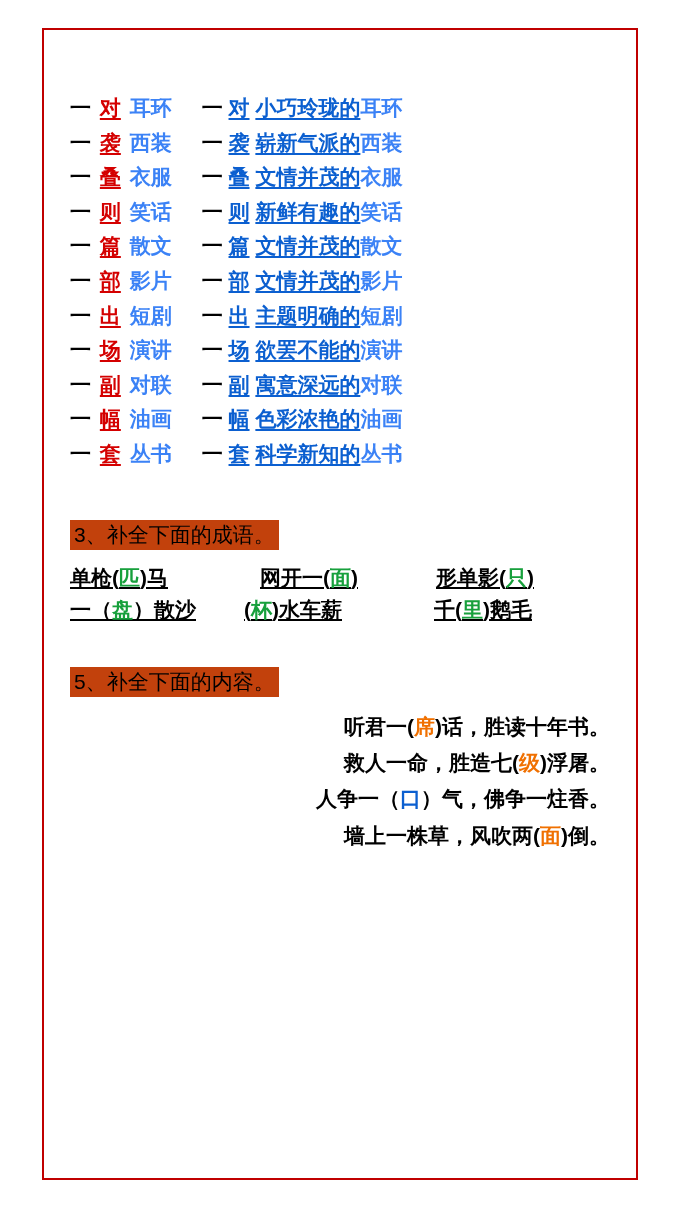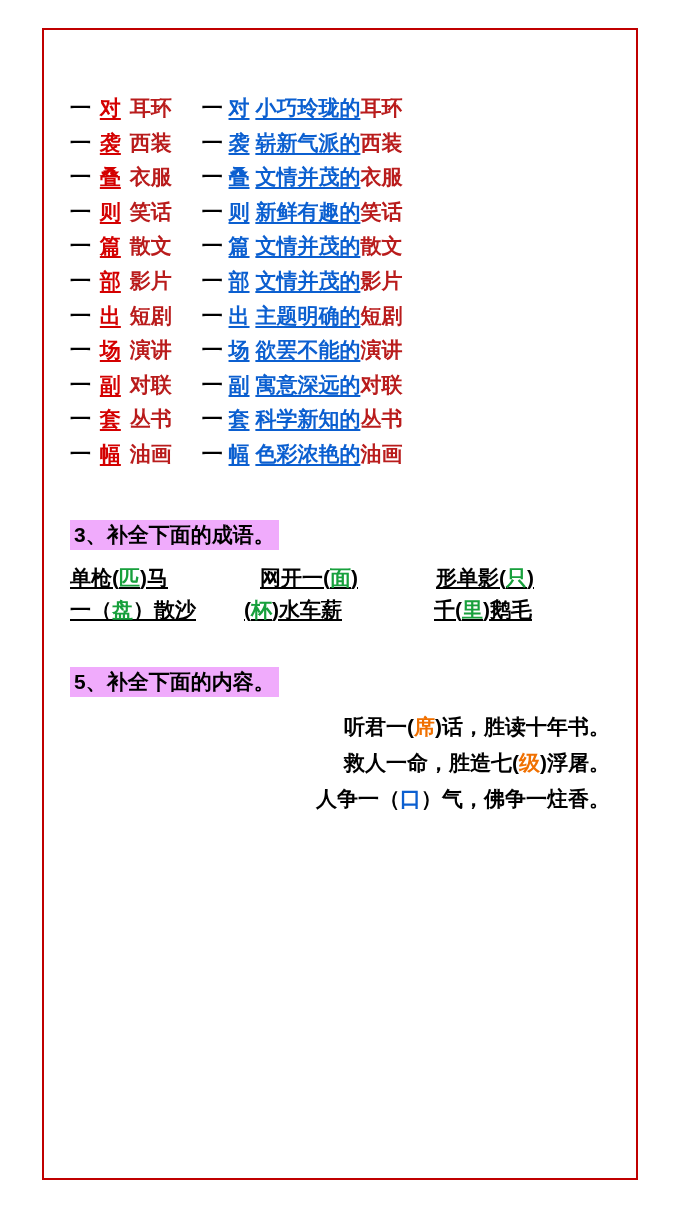--- a/index.html
+++ b/index.html
@@ -51,29 +51,29 @@
     color: #d40000;
     text-decoration: underline;
     text-underline-offset: 3px;
     padding: 0 3px;
   }
   .mw-blue {
     color: #0b5fd0;
     text-decoration: underline;
     text-underline-offset: 3px;
   }
-  .mw-noun { color: #b91c1c; }
+  .mw-noun { color: #3b82f6; }
 
   
   .heading {
     display: inline-block;
-    background: #f0abfc;
+    background: #c2410c;
     color: #000000;
     font-size: 21px;
-    font-weight: bold;
+    font-weight: normal;
     padding: 2px 4px 3px 4px;
     line-height: 1.2;
   }
   .sec-gap-big { height: 44px; }
   .sec-gap-med { height: 40px; }
   .after-heading { height: 12px; }
 
   
   .idiom-line {
     font-size: 21px;
@@ -138,26 +138,26 @@
       </tr>
       <tr class="mw-row">
         <td class="mw-left"><span class="yi">一</span> <span class="mw-red">场</span> <span class="mw-noun">演讲</span></td>
         <td><span class="yi">一</span> <span class="mw-blue">场</span> <span class="mw-blue">欲罢不能的</span><span class="mw-noun">演讲</span></td>
       </tr>
       <tr class="mw-row">
         <td class="mw-left"><span class="yi">一</span> <span class="mw-red">副</span> <span class="mw-noun">对联</span></td>
         <td><span class="yi">一</span> <span class="mw-blue">副</span> <span class="mw-blue">寓意深远的</span><span class="mw-noun">对联</span></td>
       </tr>
       <tr class="mw-row">
+        <td class="mw-left"><span class="yi">一</span> <span class="mw-red">幅</span> <span class="mw-noun">油画</span></td>
+        <td><span class="yi">一</span> <span class="mw-blue">幅</span> <span class="mw-blue">色彩浓艳的</span><span class="mw-noun">油画</span></td>
+      </tr>
+      <tr class="mw-row">
         <td class="mw-left"><span class="yi">一</span> <span class="mw-red">套</span> <span class="mw-noun">丛书</span></td>
         <td><span class="yi">一</span> <span class="mw-blue">套</span> <span class="mw-blue">科学新知的</span><span class="mw-noun">丛书</span></td>
-      </tr>
-      <tr class="mw-row">
-        <td class="mw-left"><span class="yi">一</span> <span class="mw-red">幅</span> <span class="mw-noun">油画</span></td>
-        <td><span class="yi">一</span> <span class="mw-blue">幅</span> <span class="mw-blue">色彩浓艳的</span><span class="mw-noun">油画</span></td>
       </tr>
     </tbody>
   </table>
 
   <div class="sec-gap-big"></div>
 
   <div>
     <span class="heading">3、补全下面的成语。</span>
     <div class="after-heading"></div>
 
@@ -168,15 +168,16 @@
 
   <div class="sec-gap-med"></div>
 
   <div>
     <span class="heading">5、补全下面的内容。</span>
     <div class="after-heading"></div>
 
     <div class="sent-line"><span>听君一(</span><span class="orange">席</span><span>)话，胜读十年书。</span></div>
     <div class="sent-line"><span>救人一命，胜造七(</span><span class="orange">级</span><span>)浮屠。</span></div>
     <div class="sent-line"><span>人争一（</span><span class="blue-ch">口</span><span>）气，佛争一炷香。</span></div>
+    <div class="sent-line"><span>墙上一株草，风吹两(</span><span class="orange">面</span><span>)倒。</span></div>
   </div>
 
 </div>
 
 </body></html>

